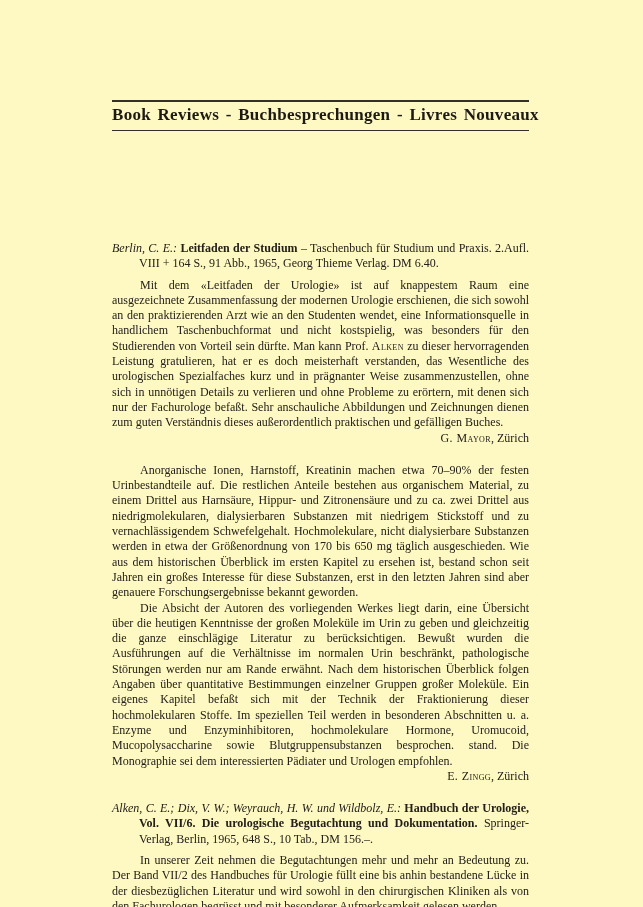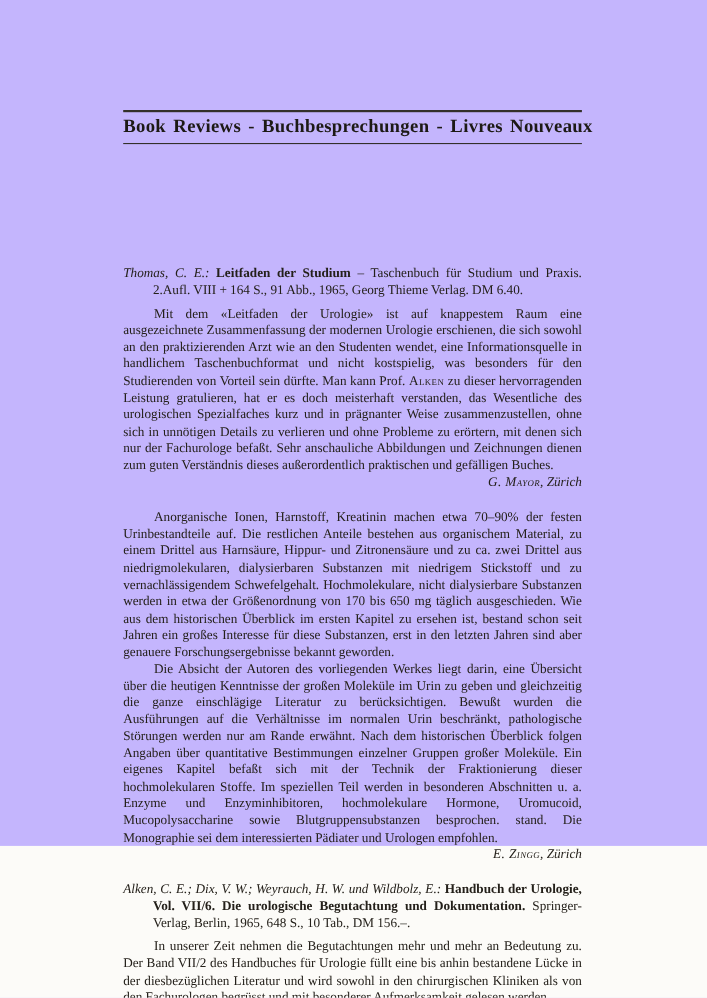--- a/index.html
+++ b/index.html
@@ -6,22 +6,22 @@
     margin: 0;
     padding: 0;
     width: 643px;
     height: 907px;
     background: #fcfbf8;
     overflow: hidden;
   }
   .sheet {
     position: relative;
     width: 643px;
-    height: 769px;
-    background: #c4b5fd;
+    height: 907px;
+    background: #fef9c3;
     color: #24201a;
     font-family: "Liberation Serif", "DejaVu Serif", serif;
   }
   .content {
     position: absolute;
     left: 112px;
     top: 100px;
     width: 417px;
   }
   .journal-header {
@@ -67,37 +67,36 @@
     clear: both;
   }
   .sc {
     font-variant: small-caps;
     letter-spacing: 0.4px;
   }
   .signature {
     float: right;
     text-indent: 0;
     padding-left: 14px;
-    font-style: italic;
   }
 </style>
 </head>
 <body>
 
 <div class="sheet">
   <div class="content">
 
     <header class="journal-header">
       <h1 class="journal-title">Book Reviews - Buchbesprechungen - Livres Nouveaux</h1>
     </header>
 
     <div class="reviews">
 
       <article class="review">
-        <p class="citation"><span class="it">Thomas, C. E.:  </span><span class="bd">Leitfaden der Studium</span><span> – Taschenbuch für Studium und Praxis. 2.Aufl. VIII + 164 S., 91 Abb., 1965, Georg Thieme Verlag. DM 6.40.</span></p>
+        <p class="citation"><span class="it">Berlin, C. E.:  </span><span class="bd">Leitfaden der Studium</span><span> – Taschenbuch für Studium und Praxis. 2.Aufl. VIII + 164 S., 91 Abb., 1965, Georg Thieme Verlag. DM 6.40.</span></p>
         <p class="body-par"><span>Mit dem «Leitfaden der Urologie» ist auf knappestem Raum eine ausgezeichnete Zusammenfassung der modernen Urologie erschienen, die sich sowohl an den praktizierenden Arzt wie an den Studenten wendet, eine Informationsquelle in handlichem Taschenbuchformat und nicht kostspielig, was besonders für den Studierenden von Vorteil sein dürfte. Man kann Prof. </span><span class="sc">Alken</span><span> zu dieser hervorragenden Leistung gratulieren, hat er es doch meisterhaft verstanden, das Wesentliche des urologischen Spezialfaches kurz und in prägnanter Weise zusammenzustellen, ohne sich in unnötigen Details zu verlieren und ohne Probleme zu erörtern, mit denen sich nur der Fachurologe befaßt. Sehr anschauliche Abbildungen und Zeichnungen dienen zum guten Verständnis dieses außerordentlich praktischen und gefälligen Buches.</span><span class="signature"><span class="sc">G. Mayor</span><span>, Zürich</span></span></p>
       </article>
 
       <article class="review">
         <p class="body-par"><span>Anorganische Ionen, Harnstoff, Kreatinin machen etwa 70–90% der festen Urinbestandteile auf. Die restlichen Anteile bestehen aus organischem Material, zu einem Drittel aus Harnsäure, Hippur- und Zitronensäure und zu ca. zwei Drittel aus niedrigmolekularen, dialysierbaren Substanzen mit niedrigem Stickstoff und zu vernachlässigendem Schwefelgehalt. Hochmolekulare, nicht dialysierbare Substanzen werden in etwa der Größenordnung von 170 bis 650 mg täglich ausgeschieden. Wie aus dem historischen Überblick im ersten Kapitel zu ersehen ist, bestand schon seit Jahren ein großes Interesse für diese Substanzen, erst in den letzten Jahren sind aber genauere Forschungsergebnisse bekannt geworden.</span></p>
         <p class="body-par"><span>Die Absicht der Autoren des vorliegenden Werkes liegt darin, eine Übersicht über die heutigen Kenntnisse der großen Moleküle im Urin zu geben und gleichzeitig die ganze einschlägige Literatur zu berücksichtigen. Bewußt wurden die Ausführungen auf die Verhältnisse im normalen Urin beschränkt, pathologische Störungen werden nur am Rande erwähnt. Nach dem historischen Überblick folgen Angaben über quantitative Bestimmungen einzelner Gruppen großer Moleküle. Ein eigenes Kapitel befaßt sich mit der Technik der Fraktionierung dieser hochmolekularen Stoffe. Im speziellen Teil werden in besonderen Abschnitten u. a. Enzyme und Enzyminhibitoren, hochmolekulare Hormone, Uromucoid, Mucopolysaccharine sowie Blutgruppensubstanzen besprochen. stand. Die Monographie sei dem interessierten Pädiater und Urologen empfohlen.</span><span class="signature"><span class="sc">E. Zingg</span><span>, Zürich</span></span></p>
       </article>
 
       <article class="review">
         <p class="citation"><span class="it">Alken, C. E.; Dix, V. W.; Weyrauch, H. W. und Wildbolz, E.: </span><span class="bd">Handbuch der Urologie, Vol. VII/6. Die urologische Begutachtung und Dokumentation.</span><span> Springer-Verlag, Berlin, 1965, 648 S., 10 Tab., DM 156.–.</span></p>

